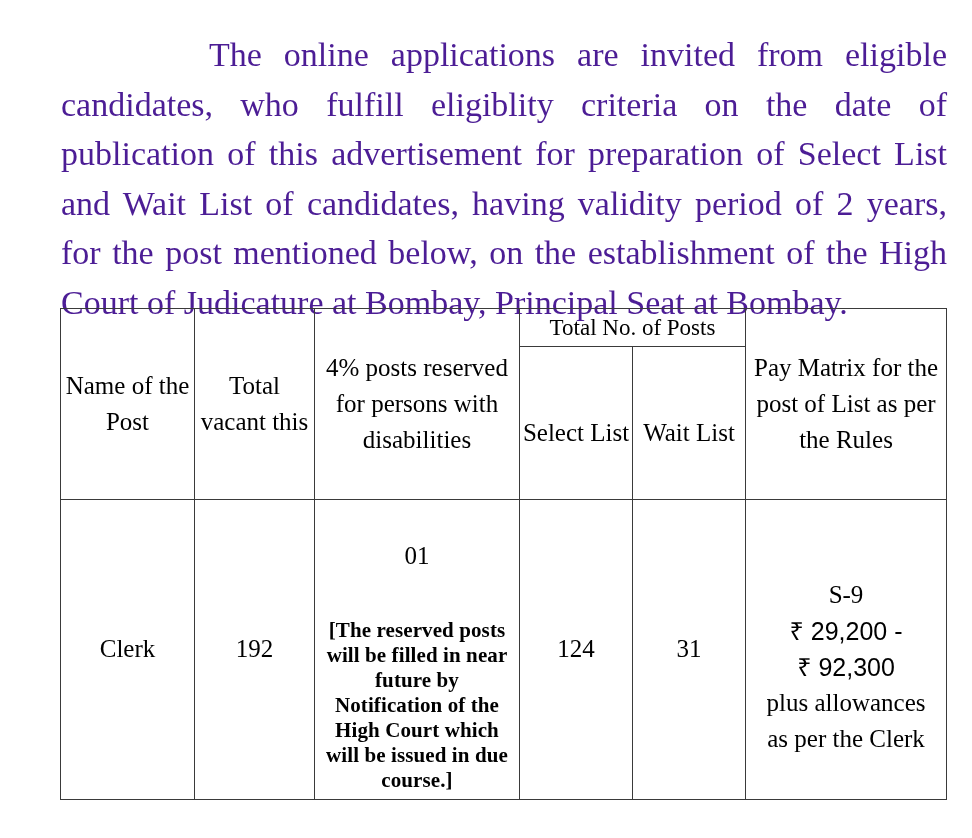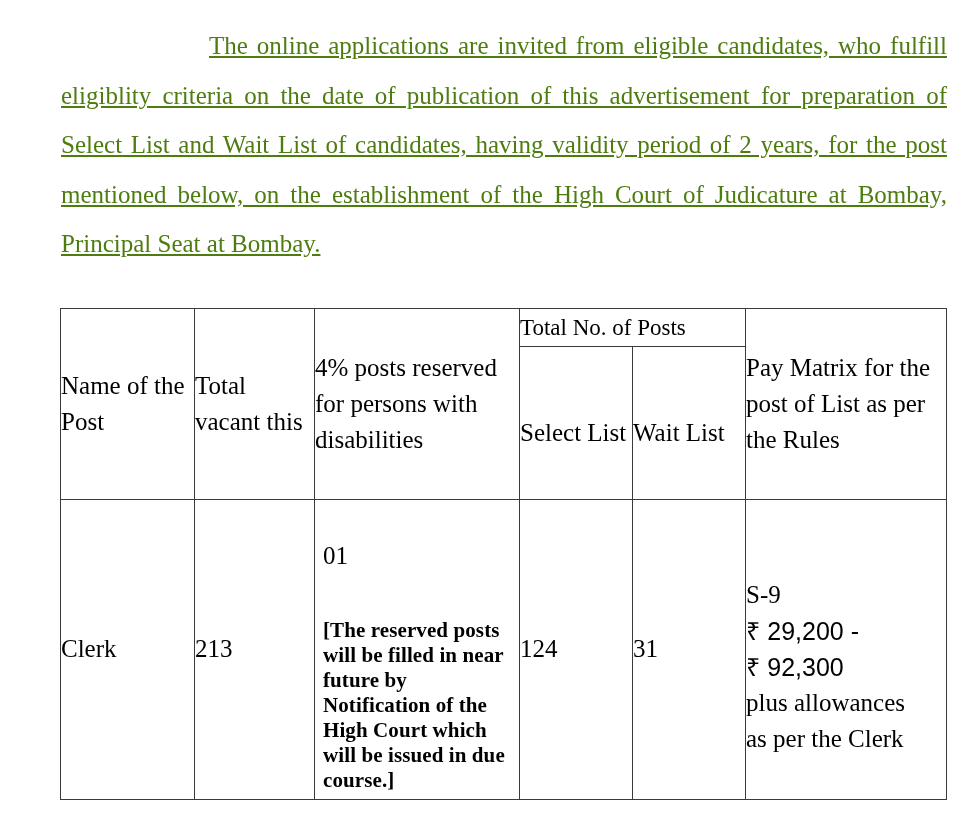--- a/index.html
+++ b/index.html
@@ -21,46 +21,45 @@
     height: 838px;
     background: #ffffff;
   }
 
   
   .intro {
     position: absolute;
     left: 61px;
     top: -4px;
     width: 886px;
-    font-size: 25px;
+    font-size: 34px;
     line-height: 49.5px;
     text-align: justify;
     text-justify: inter-word;
     text-indent: 148px;
-    color: #4d7c0f;
-    text-decoration: underline;
+    color: #4c1d95;
   }
   .intro > span { display: inline; }
 
   
   .post-table {
     position: absolute;
     left: 60px;
     top: 308px;
     width: 886px;
     border-collapse: collapse;
     table-layout: fixed;
     font-size: 25px;
     line-height: 1.44;
   }
   .post-table td,
   .post-table th {
     border: 1.3px solid #3a3a3a;
     padding: 0;
-    text-align: left;
+    text-align: center;
     vertical-align: middle;
     font-weight: normal;
   }
 
   
   col.c-name   { width: 134px; }
   col.c-vac    { width: 120px; }
   col.c-res    { width: 205px; }
   col.c-sel    { width: 113px; }
   col.c-wait   { width: 113px; }
@@ -148,21 +147,21 @@
           <div class="sub-inner">Select List</div>
         </th>
         <th class="hdr-sub">
           <div class="sub-inner">Wait List</div>
         </th>
       </tr>
     </thead>
     <tbody>
       <tr>
         <td class="data-cell">Clerk</td>
-        <td class="data-cell">213</td>
+        <td class="data-cell">192</td>
         <td class="data-cell res-cell">
           <span>01</span>
           <span class="note">[The reserved posts will be filled in near future by Notification of the High Court which will be issued in due course.]</span>
         </td>
         <td class="data-cell">124</td>
         <td class="data-cell">31</td>
         <td class="data-cell pay-cell">
           <span class="pay-line">S-9</span>
           <span class="pay-line rupee">₹ 29,200 -</span>
           <span class="pay-line rupee">₹ 92,300</span>

